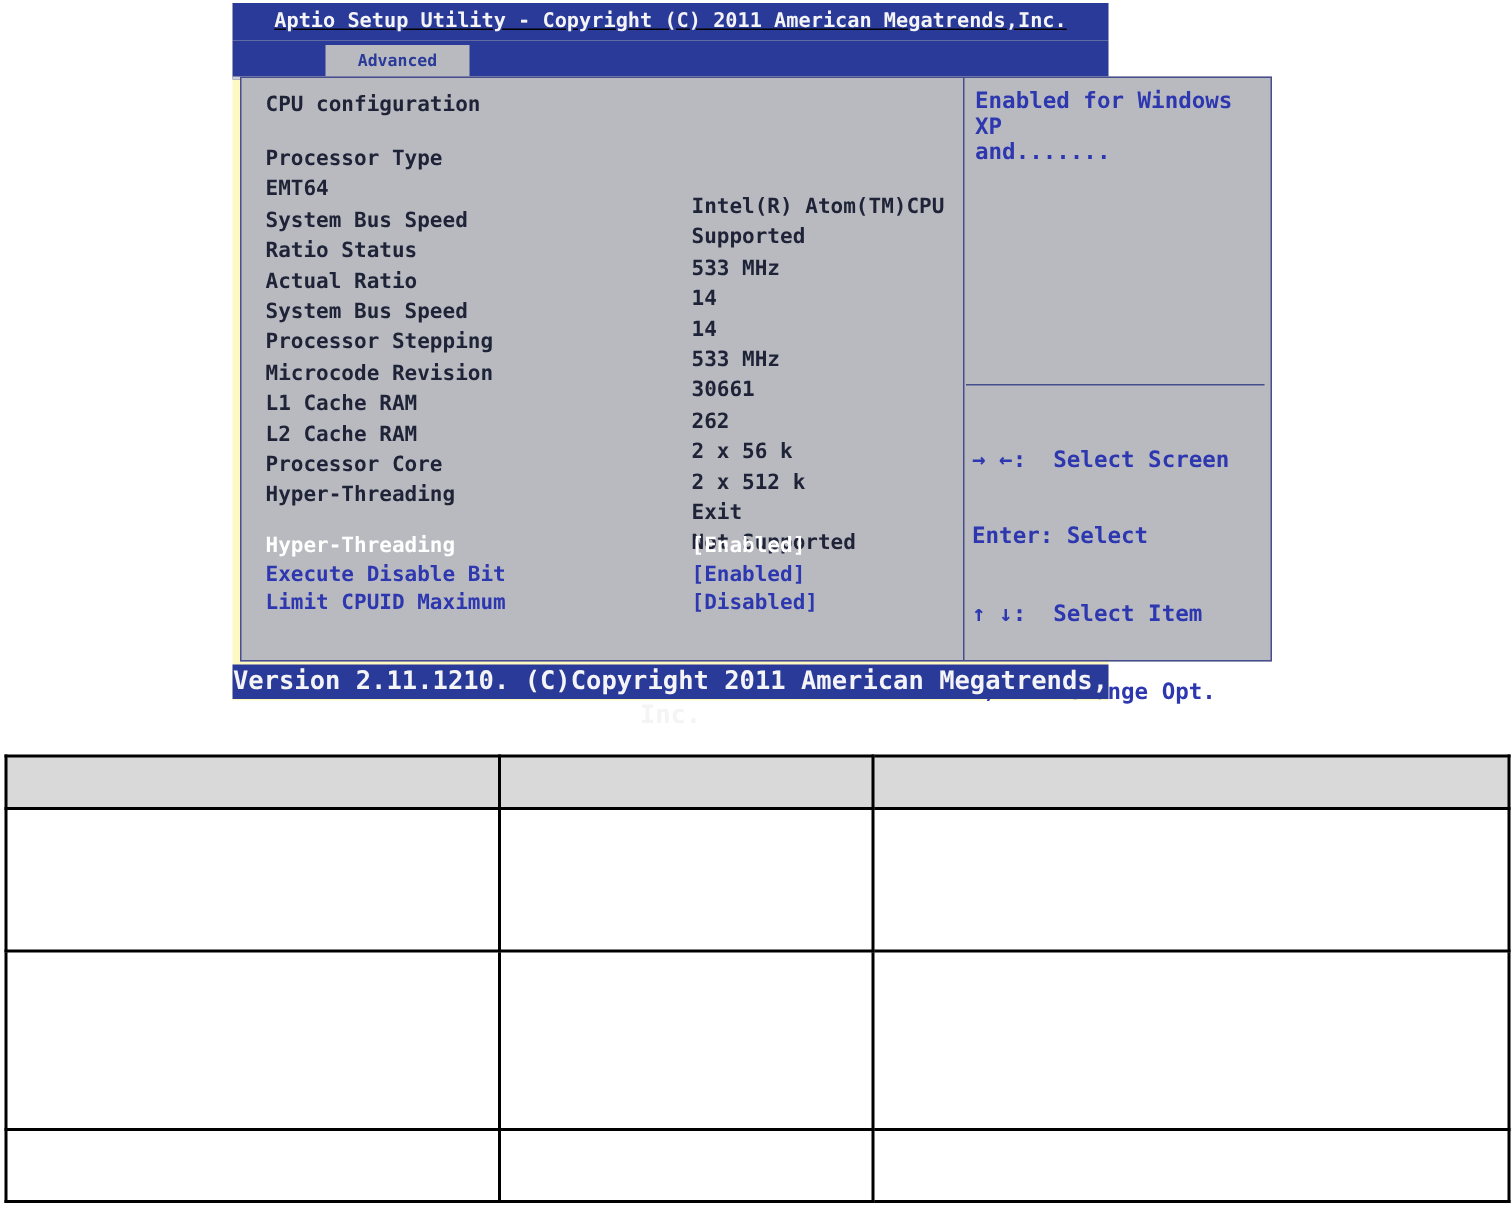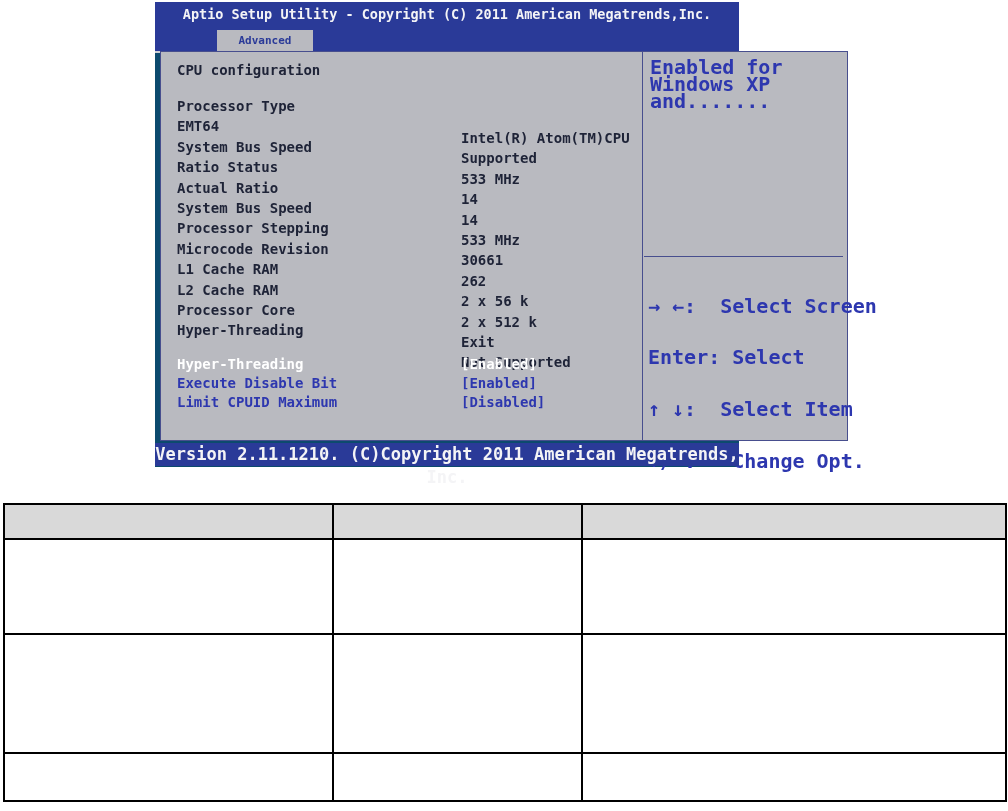--- a/index.html
+++ b/index.html
@@ -1,40 +1,40 @@
 <!DOCTYPE html>
 <html><head>
 <meta charset="utf-8">
 <style>
   html,body{margin:0;padding:0;background:#ffffff;}
   .page{position:relative;width:1008px;height:811px;background:#ffffff;overflow:hidden;
         font-family:"DejaVu Sans Mono",monospace;font-weight:bold;}
 
   
-  .bios{position:absolute;left:155px;top:2px;width:584px;height:465px;background:#0c4a6e;}
+  .bios{position:absolute;left:155px;top:2px;width:584px;height:465px;background:#fef9c3;text-decoration:underline;}
   .titlebar{height:25px;line-height:25px;background:#2a3a98;color:#f4f4f6;
             text-align:center;font-size:13.5px;letter-spacing:0;}
   .tabstrip{position:relative;height:24px;background:#2a3a98;border-bottom:2px solid #cfd0d6;}
   .tab{position:absolute;left:62px;top:3px;width:96px;height:21px;line-height:21px;
        background:#b9bac0;color:#2a3a98;text-align:center;font-size:11px;}
   .main{position:absolute;top:49px;left:5px;width:688px;height:390px;box-sizing:border-box;
         border:1px solid #474e8e;background:#b9bac0;}
   .left-pane{position:absolute;left:0;top:0;width:482px;height:100%;box-sizing:border-box;
              border-right:1px solid #474e8e;color:#1e2337;font-size:14px;}
   .section-title{margin:8px 0 0 16px;height:20px;line-height:20px;}
   .info-list{margin-top:16px;}
   .info-row{position:relative;height:20.4px;line-height:20.4px;padding-left:16px;}
   .info-row .val{position:absolute;left:300px;top:0;margin-top:32px;}
   .settings{margin-top:14px;}
   .setting-row{position:relative;height:19.4px;line-height:19.4px;padding-left:16px;
                color:#2d37af;}
   .setting-row .val{position:absolute;left:300px;top:0;}
   .setting-row.selected{color:#ffffff;}
   .right-pane{position:absolute;left:483px;top:0;right:4px;height:100%;color:#2d37af;
-              font-size:20px;}
+              font-size:15px;}
   .help-box{height:205px;box-sizing:border-box;border-bottom:1px solid #474e8e;
             padding:7px 6px;line-height:17px;}
   .legend-box{padding:6px 4px;line-height:17.3px;white-space:pre;}
   .footerbar{position:absolute;left:0;top:441px;width:100%;height:23px;line-height:23px;
              background:#2a3a98;color:#f4f4f6;text-align:center;font-size:17px;}
 
   
   .doc-table{position:absolute;left:3px;top:503px;width:1002px;border-collapse:collapse;
              table-layout:fixed;}
   .doc-table th,.doc-table td{border:2px solid #000000;padding:0;}

